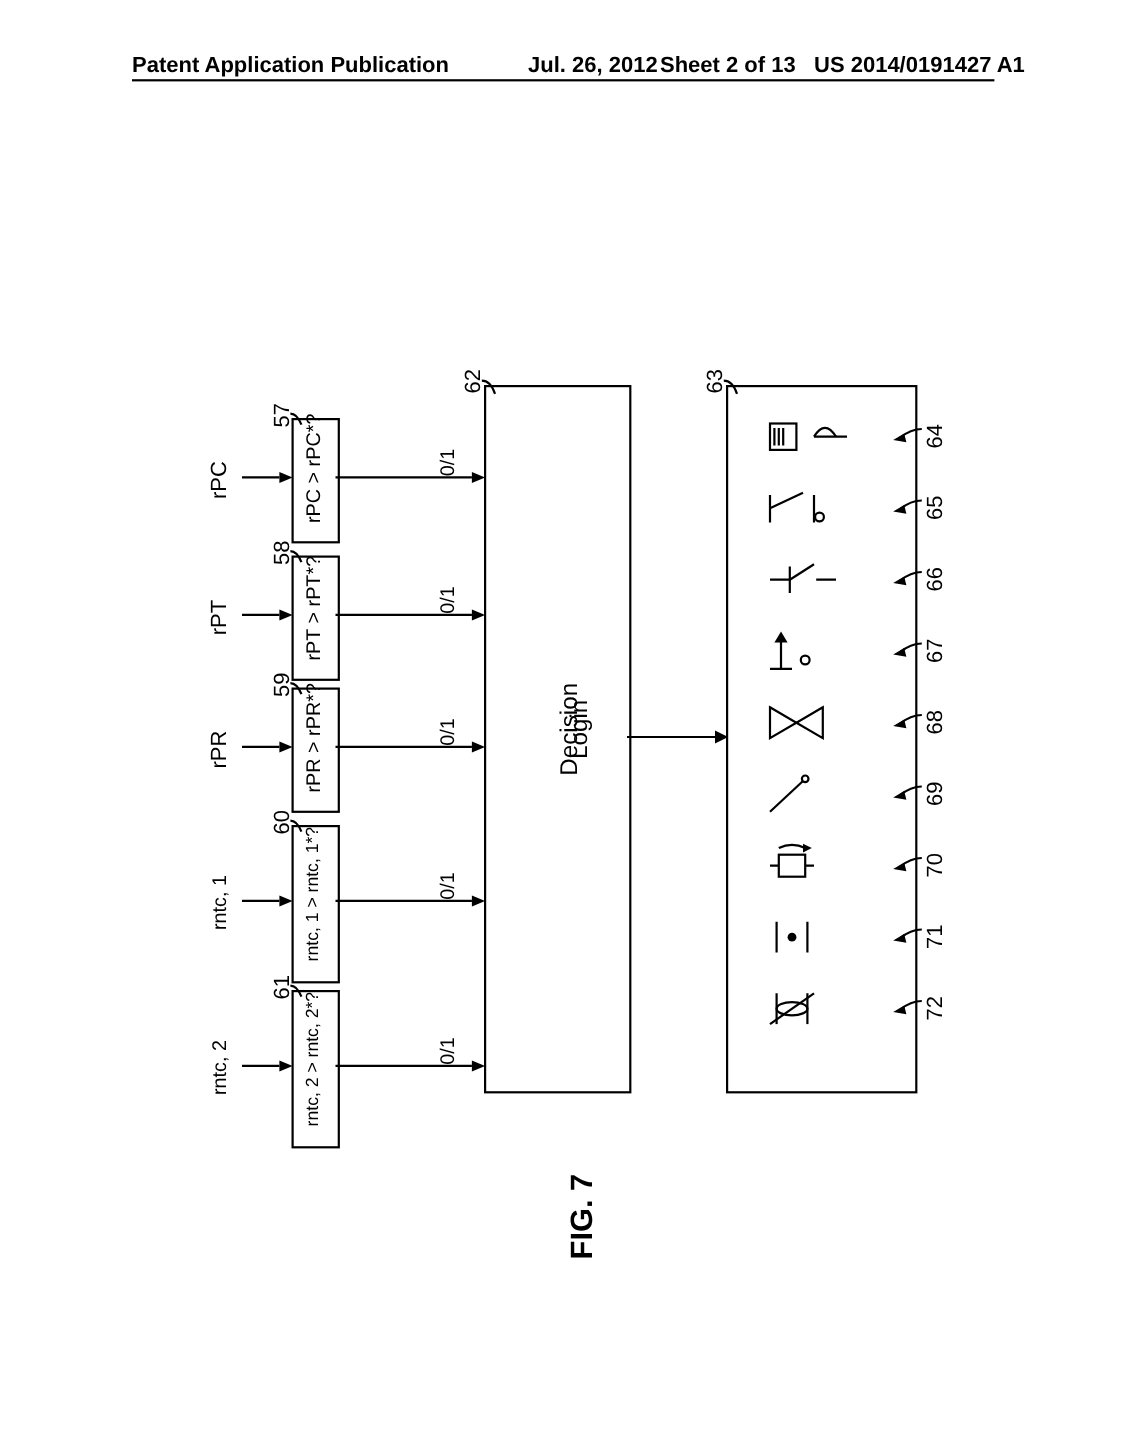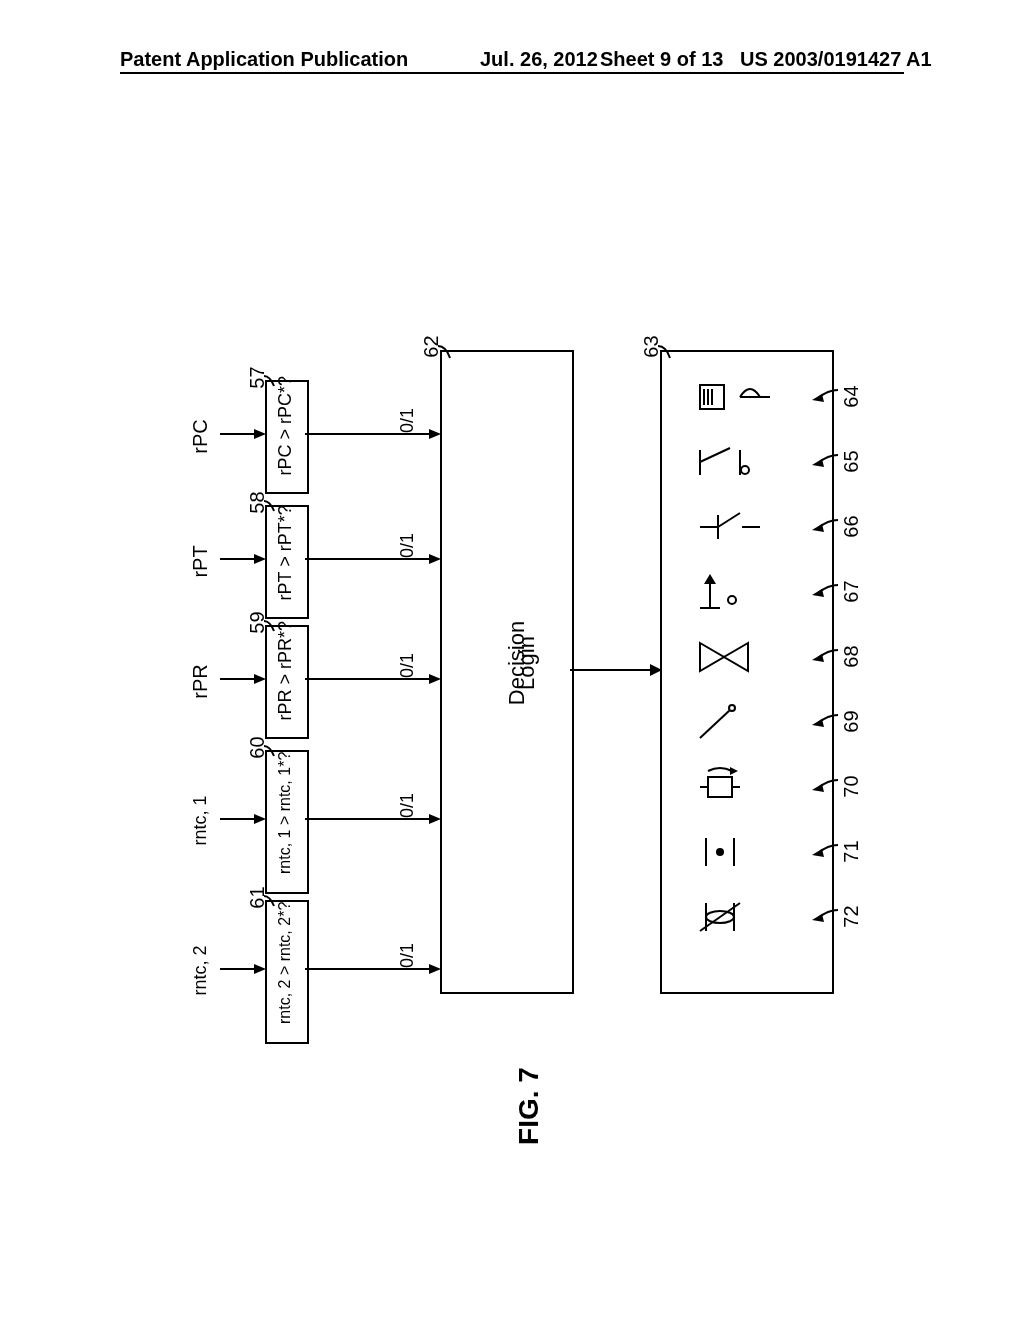--- a/index.html
+++ b/index.html
@@ -45,22 +45,22 @@
     position: absolute;
     overflow: visible;
   }
 </style>
 </head>
 <body>
 
 <div class="header-line"></div>
 <div class="header-text" style="left:120px;">Patent Application Publication</div>
 <div class="header-text" style="left:480px;text-align:right;">Jul. 26, 2012</div>
-<div class="header-text" style="left:600px;">Sheet 9 of 13</div>
-<div class="header-text" style="left:740px;">US 2003/0191427 A1</div>
+<div class="header-text" style="left:600px;">Sheet 2 of 13</div>
+<div class="header-text" style="left:740px;">US 2014/0191427 A1</div>
 
 <div class="diagram">
 
   <div class="box" style="left:320px; top:200px; width:130px; height:640px;"></div>
   <div class="rot90" style="position:absolute; left:355px; top:500px; font-size:22px;">Decision</div>
   <div class="rot90" style="position:absolute; left:380px; top:500px; font-size:22px;">Login</div>
 
   <div class="rot90" style="position:absolute; left:300px; top:185px; font-size:20px;">62</div>
   <svg class="arrow" style="left:316px; top:194px;" width="30" height="20">
     <path d="M2 2 Q 10 2 14 14" fill="none" stroke="#000" stroke-width="2"></path>

